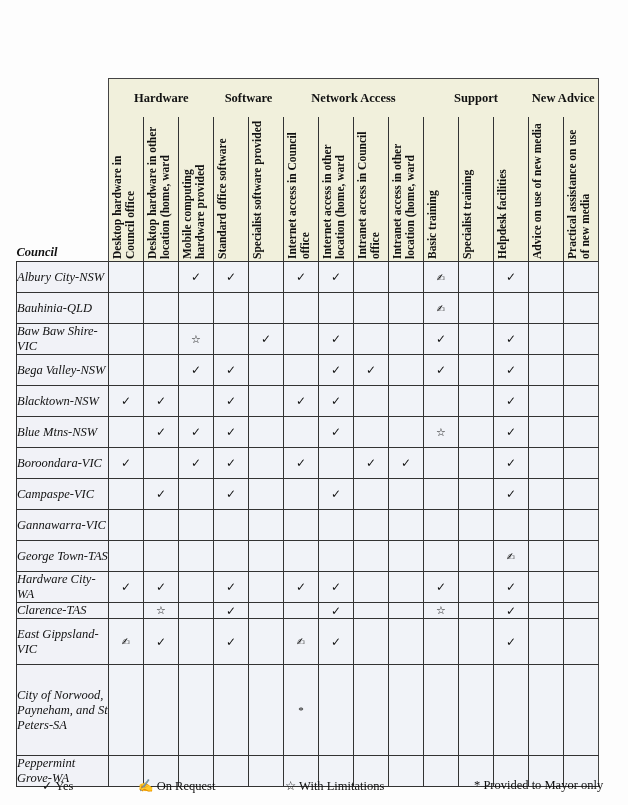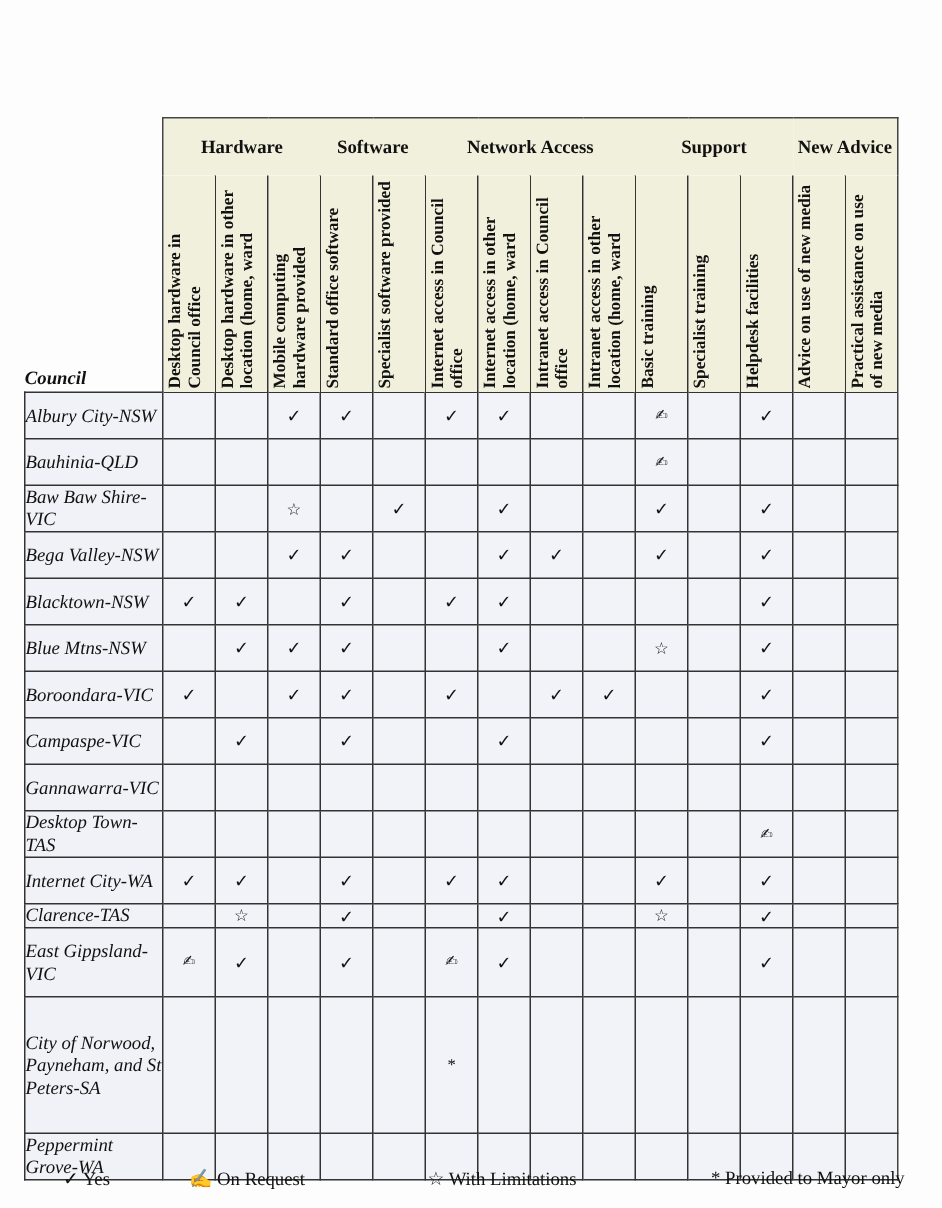--- a/index.html
+++ b/index.html
@@ -334,38 +334,38 @@
           <td class="cell"></td>
           <td class="cell"></td>
           <td class="cell"></td>
           <td class="cell"></td>
           <td class="cell"></td>
           <td class="cell"></td>
           <td class="cell"></td>
           <td class="cell last"></td>
         </tr>
         <tr class="r-2">
-          <td class="council">Desktop Town-TAS</td>
+          <td class="council">George Town-TAS</td>
           <td class="cell"></td>
           <td class="cell"></td>
           <td class="cell"></td>
           <td class="cell"></td>
           <td class="cell"></td>
           <td class="cell"></td>
           <td class="cell"></td>
           <td class="cell"></td>
           <td class="cell"></td>
           <td class="cell"></td>
           <td class="cell"></td>
           <td class="cell sym-req">✍</td>
           <td class="cell"></td>
           <td class="cell last"></td>
         </tr>
         <tr class="r-2">
-          <td class="council">Internet City-WA</td>
+          <td class="council">Hardware City-WA</td>
           <td class="cell sym-yes">✓</td>
           <td class="cell sym-yes">✓</td>
           <td class="cell"></td>
           <td class="cell sym-yes">✓</td>
           <td class="cell"></td>
           <td class="cell sym-yes">✓</td>
           <td class="cell sym-yes">✓</td>
           <td class="cell"></td>
           <td class="cell"></td>
           <td class="cell sym-yes">✓</td>
@@ -441,16 +441,16 @@
           <td class="cell"></td>
           <td class="cell"></td>
           <td class="cell last"></td>
         </tr>
       </tbody>
   </table>
 </div>
 
 <div class="legend">
   <span style="left:42px;">✓ Yes</span>
-  <span style="left:126px;">✍ On Request</span>
+  <span style="left:138px;">✍ On Request</span>
   <span style="left:285px;">☆ With Limitations</span>
   <span style="left:474px;">* Provided to Mayor only</span>
 </div>
 
 </body></html>

